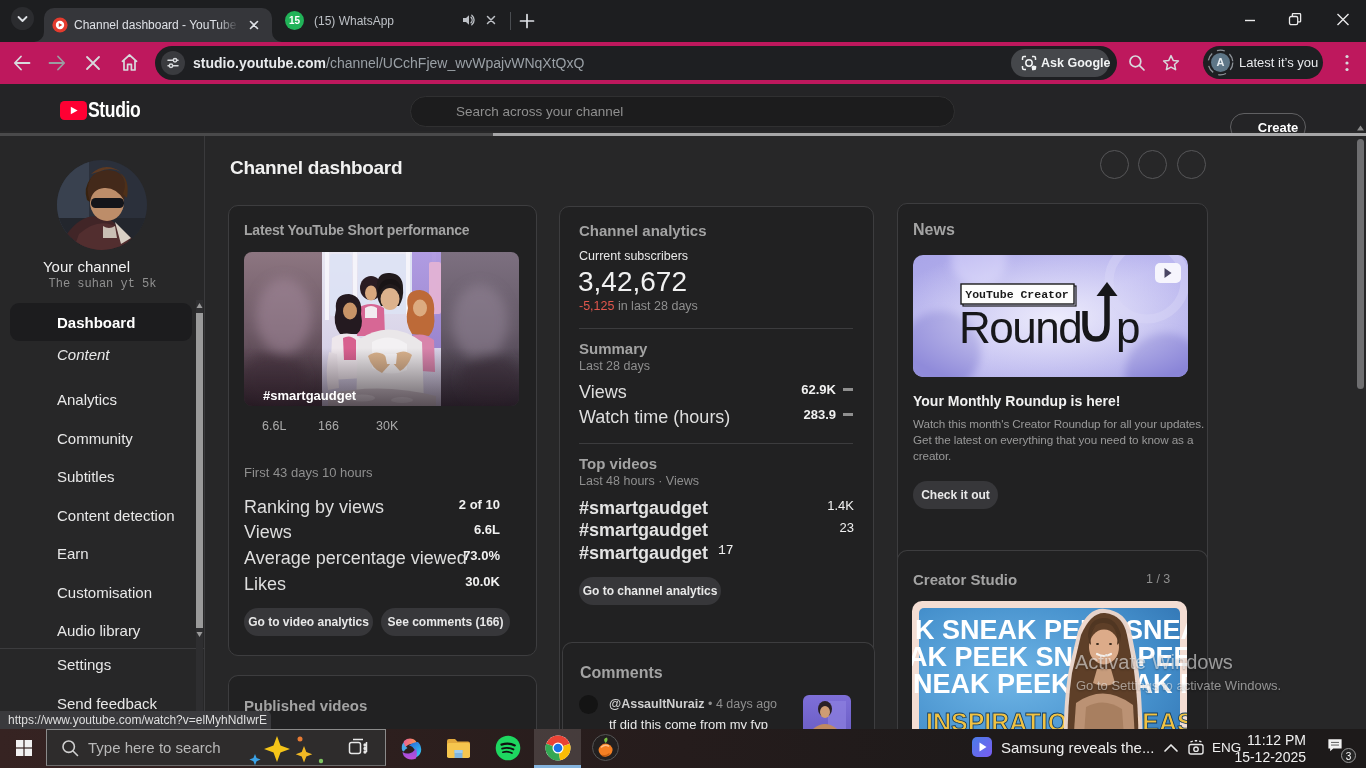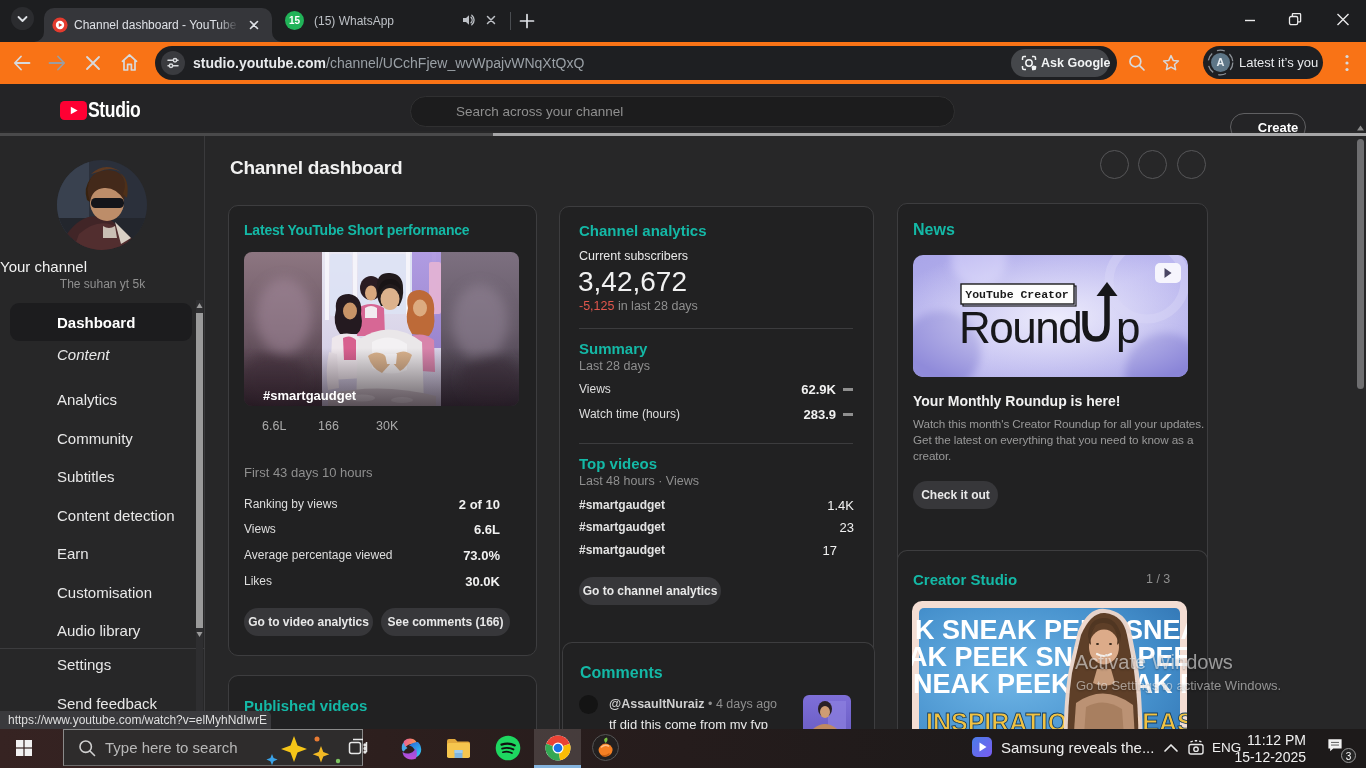--- a/index.html
+++ b/index.html
@@ -3,34 +3,34 @@
 <meta charset="utf-8">
 <style>
   * { margin:0; padding:0; box-sizing:border-box; }
   html,body { width:1366px; height:768px; overflow:hidden; background:#000; }
   body { font-family:"Liberation Sans", sans-serif; }
   .abs { position:absolute; }
   #screen { position:relative; width:1366px; height:768px; overflow:hidden; background:#272728; }
 
   
   #tabstrip { left:0; top:0; width:1366px; height:42px; background:#1d1e20; }
-  #toolbar { left:0; top:42px; width:1366px; height:42px; background:#f97316; }
+  #toolbar { left:0; top:42px; width:1366px; height:42px; background:#be185d; }
   .tab-active { left:44px; top:8px; width:228px; height:34px; background:#35363a; border-radius:10px 10px 0 0; }
   .tabtxt { font-size:12px; color:#dee1e6; }
   #omnibox { left:155px; top:4px; width:962px; height:34px; border-radius:17px; background:#1e1f22; }
 
   
   #ytheader { left:0; top:84px; width:1366px; height:47px; background:#242426; }
 
   
   #content { left:0; top:134px; width:1366px; height:634px; background:#272728; }
   .card { position:absolute; background:#212122; border:1px solid #3d3d3f; border-radius:10px; }
-  .ctitle { font-size:15px; font-weight:700; color:#14b8a6; }
+  .ctitle { font-size:15px; font-weight:700; color:#a3a3a3; }
   .pill { position:absolute; background:#37373a; border-radius:17px; color:#e8e8e8; font-size:12px; font-weight:700; text-align:center; white-space:nowrap; }
-  .row-label { font-size:12px; color:#dedede; }
+  .row-label { font-size:18px; color:#dedede; }
   .row-val { font-size:13px; color:#f1f1f1; font-weight:700; }
   .menu { left:57px; font-size:15px; color:#e8e8e8; }
 
   
   #taskbar { left:0; top:729px; width:1366px; height:39px;
     background:linear-gradient(90deg,#362322 0%, #2d1f1e 28%, #251c1c 50%, #1e1a1a 72%, #1d1a1a 100%); }
 </style>
 </head>
 <body>
 <div id="screen">
@@ -208,22 +208,22 @@
           <path d="M58 62 L74 78 L64 84 Z" fill="#d8cfc4"></path>
           <ellipse cx="50" cy="42" rx="17" ry="19" fill="#bd8d69"></ellipse>
           <path d="M31 38 Q27 12 50 10 Q71 10 68 34 L67 40 Q59 27 47 28 Q35 29 33 42 Z" fill="#43291a"></path>
           <path d="M34 14 Q48 1 64 12 Q54 6 41 12 Z" fill="#5e3a22"></path>
           <path d="M66 34 Q71 22 63 13 Q73 19 70 38 Z" fill="#4e3019"></path>
           <path d="M30 40 Q26 28 34 18 Q28 28 33 42 Z" fill="#38220f"></path>
           <rect x="34" y="38" width="33" height="10" rx="4.5" fill="#14151a"></rect>
           <path d="M46 66 Q52 70 58 66 L60 78 L46 78 Z" fill="#c9bfb4"></path>
         </g>
       </svg>
-      <div class="abs" style="left:0;top:124px;width:173px;font-size:15px;font-weight:500;color:#f1f1f1;">Your channel</div>
-      <div class="abs" style="left:0;top:143px;width:205px;text-align:center;font-size:12px;color:#909090;">The suhan yt 5k</div>
+      <div class="abs" style="left:0;top:124px;width:173px;text-align:center;font-size:15px;font-weight:500;color:#f1f1f1;">Your channel</div>
+      <div class="abs" style="left:0;top:143px;width:205px;text-align:center;font-size:12px;color:#909090;font-family:Liberation Mono, monospace;">The suhan yt 5k</div>
 
       <div class="abs" style="left:10px;top:169px;width:182px;height:38px;border-radius:9px;background:#1c1c1e;"></div>
       <div class="abs" style="left:57px;top:180px;font-size:15px;font-weight:700;color:#ffffff;">Dashboard</div>
       <div class="abs menu" style="top:212px;font-style:italic;">Content</div>
       <div class="abs menu" style="top:257px;">Analytics</div>
       <div class="abs menu" style="top:296px;">Community</div>
       <div class="abs menu" style="top:334px;">Subtitles</div>
       <div class="abs menu" style="top:373px;">Content detection</div>
       <div class="abs menu" style="top:411px;">Earn</div>
       <div class="abs menu" style="top:450px;">Customisation</div>
@@ -368,21 +368,21 @@
     <div class="abs row-val" style="left:700px;top:273px;width:136px;text-align:right;">283.9</div>
     <div class="abs" style="left:843px;top:279px;width:10px;height:2.5px;background:#8f8f8f;"></div>
     <div class="abs" style="left:579px;top:309px;width:274px;height:1px;background:#3c3c3e;"></div>
     <div class="abs ctitle" style="left:579px;top:321px;">Top videos</div>
     <div class="abs" style="left:579px;top:340px;font-size:12.5px;color:#8f8f8f;">Last 48 hours · Views</div>
     <div class="abs row-label" style="left:579px;top:364px;font-weight:700;color:#e3e3e3;">#smartgaudget</div>
     <div class="abs row-val" style="left:718px;top:364px;width:136px;text-align:right;font-weight:400;">1.4K</div>
     <div class="abs row-label" style="left:579px;top:386px;font-weight:700;color:#e3e3e3;">#smartgaudget</div>
     <div class="abs row-val" style="left:718px;top:386px;width:136px;text-align:right;font-weight:400;">23</div>
     <div class="abs row-label" style="left:579px;top:409px;font-weight:700;color:#e3e3e3;">#smartgaudget</div>
-    <div class="abs row-val" style="left:701px;top:409px;width:136px;text-align:right;font-weight:400;">17</div>
+    <div class="abs row-val" style="left:718px;top:409px;width:136px;font-weight:400;font-family:Liberation Mono, monospace;">17</div>
     <div class="pill" style="left:579px;top:443px;width:142px;height:28px;line-height:28px;">Go to channel analytics</div>
 
     <div class="card" style="left:562px;top:508px;width:313px;height:126px;border-bottom:none;border-radius:10px 10px 0 0;"></div>
     <div class="abs ctitle" style="left:580px;top:530px;font-size:16px;">Comments</div>
     <div class="abs" style="left:579px;top:561px;width:19px;height:19px;border-radius:50%;background:#141414;"></div>
     <div class="abs" style="left:609px;top:563px;font-size:12.5px;font-weight:700;color:#cfcfcf;">@AssaultNuraiz <span style="color:#8f8f8f;font-weight:400;">• 4 days ago</span></div>
     <div class="abs" style="left:609px;top:583px;font-size:13px;color:#e8e8e8;">tf did this come from my fyp</div>
     <div class="abs" id="cthumb" style="left:803px;top:561px;width:48px;height:73px;border-radius:6px;overflow:hidden;">
       <svg width="48" height="73" viewBox="0 0 48 73">
         <defs>
@@ -498,21 +498,21 @@
 
     <svg class="abs" style="left:16px;top:11px;" width="16" height="16" viewBox="0 0 16 16">
         <g fill="#f2f2f2">
           <rect x="0" y="0" width="7.4" height="7.4"></rect>
           <rect x="8.6" y="0" width="7.4" height="7.4"></rect>
           <rect x="0" y="8.6" width="7.4" height="7.4"></rect>
           <rect x="8.6" y="8.6" width="7.4" height="7.4"></rect>
         </g>
       </svg>
 
-    <div class="abs" style="left:63px;top:0px;width:300px;height:37px;background:#2e2c2c;border:1px solid #8a8a8a;border-bottom-color:#6a6a6a;">
+    <div class="abs" style="left:46px;top:0px;width:340px;height:37px;background:#2e2c2c;border:1px solid #8a8a8a;border-bottom-color:#6a6a6a;">
       <svg class="abs" style="left:13px;top:8px;" width="20" height="20" viewBox="0 0 20 20">
           <circle cx="8.7" cy="8.7" r="5.7" fill="none" stroke="#d0d0d0" stroke-width="1.6"></circle>
           <path d="M13 13 L17.5 17.5" stroke="#d0d0d0" stroke-width="1.6" stroke-linecap="round"></path>
         </svg>
       <div class="abs" style="left:41px;top:9px;font-size:15px;color:#b8b8b8;">Type here to search</div>
 
       <svg class="abs" style="left:200px;top:2px;" width="85" height="34" viewBox="0 0 85 34">
         <path d="M30 4 L33.5 13.5 L43 17 L33.5 20.5 L30 30 L26.5 20.5 L17 17 L26.5 13.5 Z" fill="#f5c518"></path>
         <path d="M57 14 L59.3 20 L65.3 22.3 L59.3 24.6 L57 30.6 L54.7 24.6 L48.7 22.3 L54.7 20 Z" fill="#f2b924"></path>
         <path d="M8 22 L9.6 26 L13.6 27.6 L9.6 29.2 L8 33.2 L6.4 29.2 L2.4 27.6 L6.4 26 Z" fill="#3aa3e8"></path>

